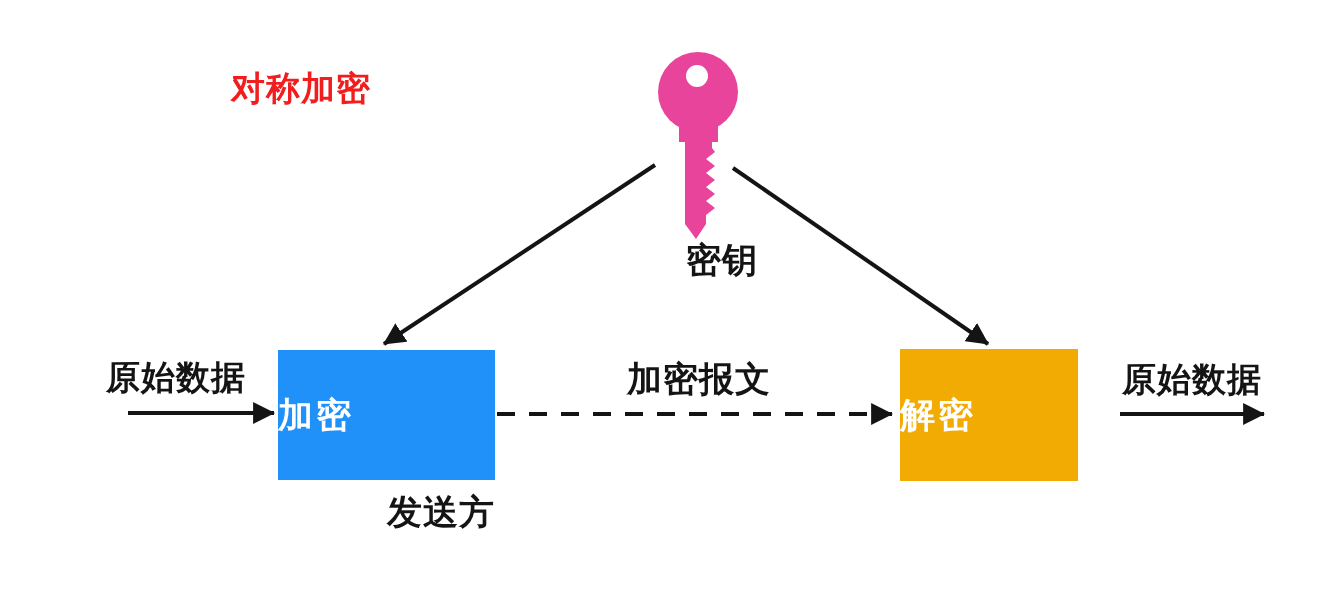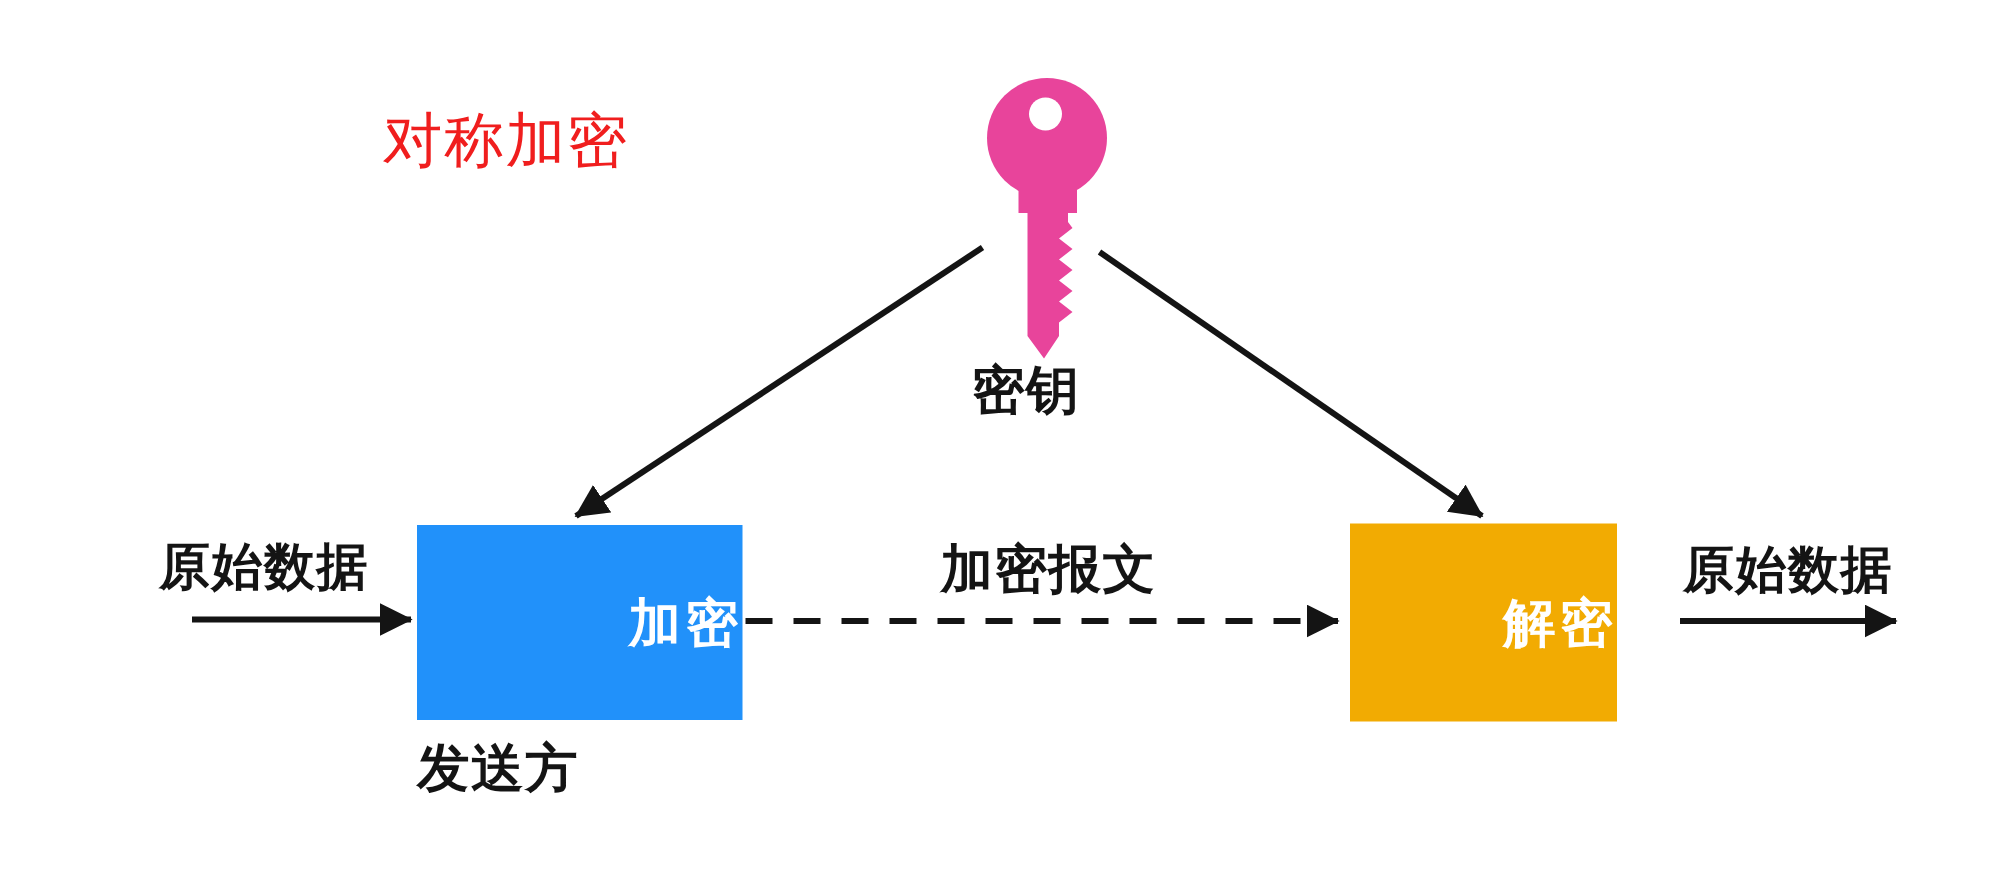--- a/index.html
+++ b/index.html
@@ -6,36 +6,36 @@
   .canvas{
     position:relative;
     width:1335px;height:597px;
     background:#ffffff;
     overflow:hidden;
     font-family:"DejaVu Sans","Liberation Sans",sans-serif;
   }
   .abs{position:absolute;}
   .diagram-title{
     left:231px;top:66px;
-    font-size:40px;font-weight:normal;
+    font-size:34px;font-weight:bold;
     color:var(--title-color,#F01E1E);
-    letter-spacing:1px;white-space:nowrap;margin-left:24px;
+    letter-spacing:1px;white-space:nowrap;
   }
   .black-label{
     color:#141414;font-weight:bold;font-size:34px;
     white-space:nowrap;letter-spacing:1px;
   }
-  .key-label{left:648px;top:237px;width:110px;text-align:left;font-size:35px;}
+  .key-label{left:648px;top:237px;width:110px;text-align:right;font-size:35px;}
   .msg-label{left:558px;top:356px;width:282px;text-align:center;font-size:35px;}
   .input-label{left:106px;top:355px;}
   .output-label{left:1122px;top:357px;}
-  .sender-role{left:278px;top:489px;width:217px;text-align:left;font-size:35px;}
+  .sender-role{left:278px;top:489px;width:217px;text-align:right;font-size:35px;}
   .receiver-role{left:900px;top:492px;width:216px;text-align:center;font-size:35px;}
   .process-box{
-    display:flex;align-items:center;justify-content:flex-end;
+    display:flex;align-items:center;justify-content:flex-start;
     color:#ffffff;font-weight:bold;font-size:35px;letter-spacing:3px;
   }
   .encrypt-box{left:278px;top:350px;width:217px;height:130px;background:var(--sender-color,#2191FA);}
   .decrypt-box{left:900px;top:349px;width:178px;height:132px;background:var(--receiver-color,#F2AB02);}
   .layer{left:0;top:0;width:1335px;height:597px;pointer-events:none;}
   .arrow-line{stroke:var(--line-color,#141414);stroke-width:4;fill:none;}
   .key-fill{fill:var(--key-color,#E8449B);}
 </style>
 </head>
 <body>

